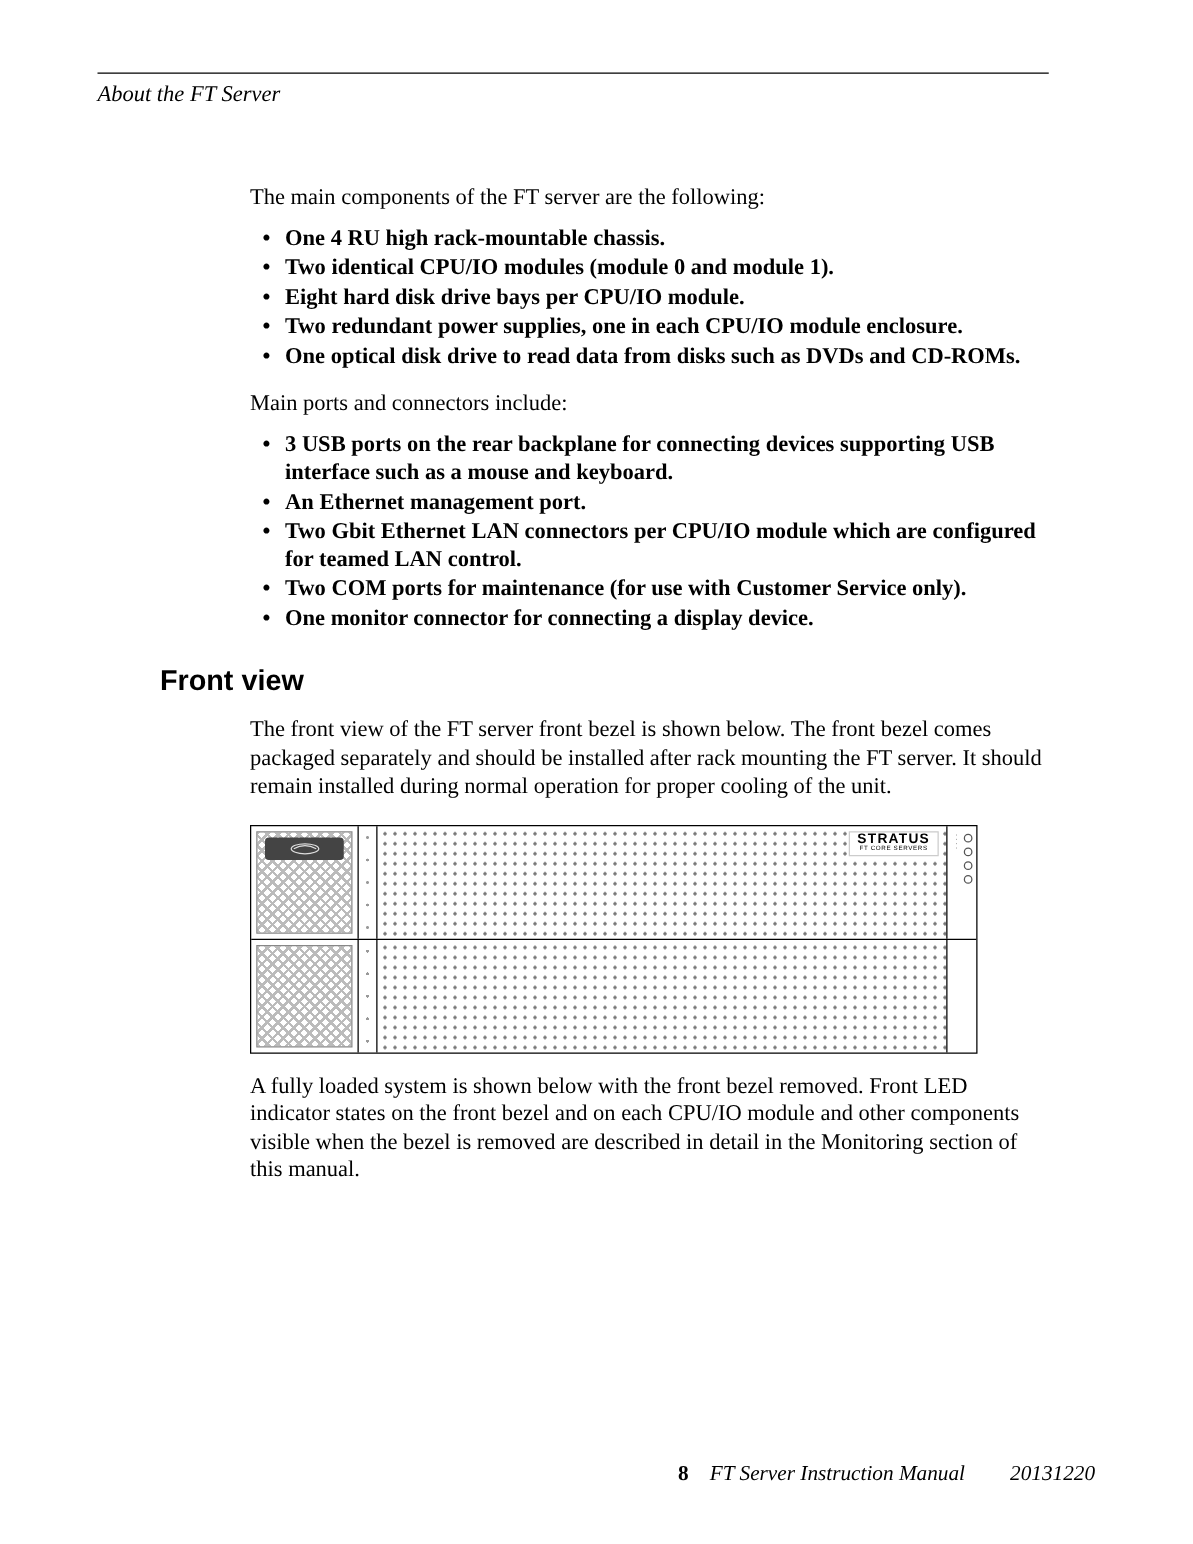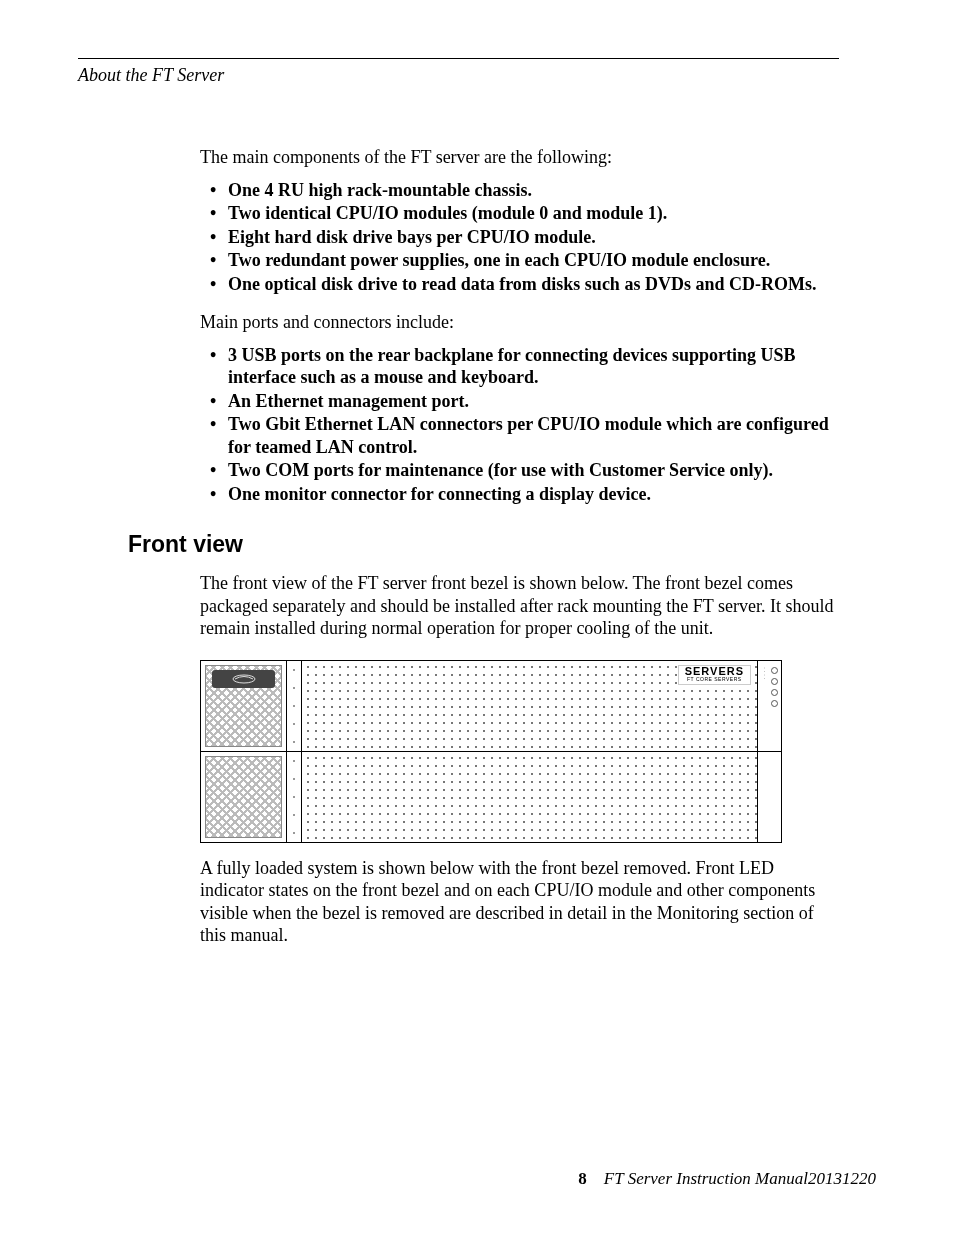--- a/index.html
+++ b/index.html
@@ -165,21 +165,21 @@
   .footer {
     position: absolute;
     left: 79px; right: 78px;
     bottom: 46px;
     display: flex;
     justify-content: flex-end;
     font-size: 17px;
   }
   .footer .pnum { font-weight: bold; font-style: normal; }
   .footer .ftitle { font-style: italic; }
-  .footer .fdate { font-style: italic; }
+  .footer .fdate { font-style: italic; margin-left: 36px; }
 </style>
 </head>
 <body>
 
 <div class="page">
   <hr class="top-rule">
   <div class="running-head">About the FT Server</div>
 
 
 
@@ -216,21 +216,21 @@
                 <svg width="26" height="10" viewBox="0 0 26 10">
                   <ellipse cx="13" cy="5" rx="11" ry="4" fill="none" stroke="#ddd" stroke-width="1"></ellipse>
                   <path d="M4 5 Q13 0 22 5" fill="none" stroke="#ddd" stroke-width="1"></path>
                 </svg>
               </div>
             </div>
           </div>
           <div class="vent-gap"></div>
           <div class="grille">
             <div class="brand-plate">
-              <div class="brand-top">SERVERS</div>
+              <div class="brand-top">STRATUS</div>
               <div class="brand-sub">FT CORE SERVERS</div>
             </div>
           </div>
           <div class="side-strip">
             <div class="tiny-marks">· · · ·</div>
             <div class="led-stack">
               <div class="led"></div>
               <div class="led"></div>
               <div class="led"></div>
               <div class="led"></div>

